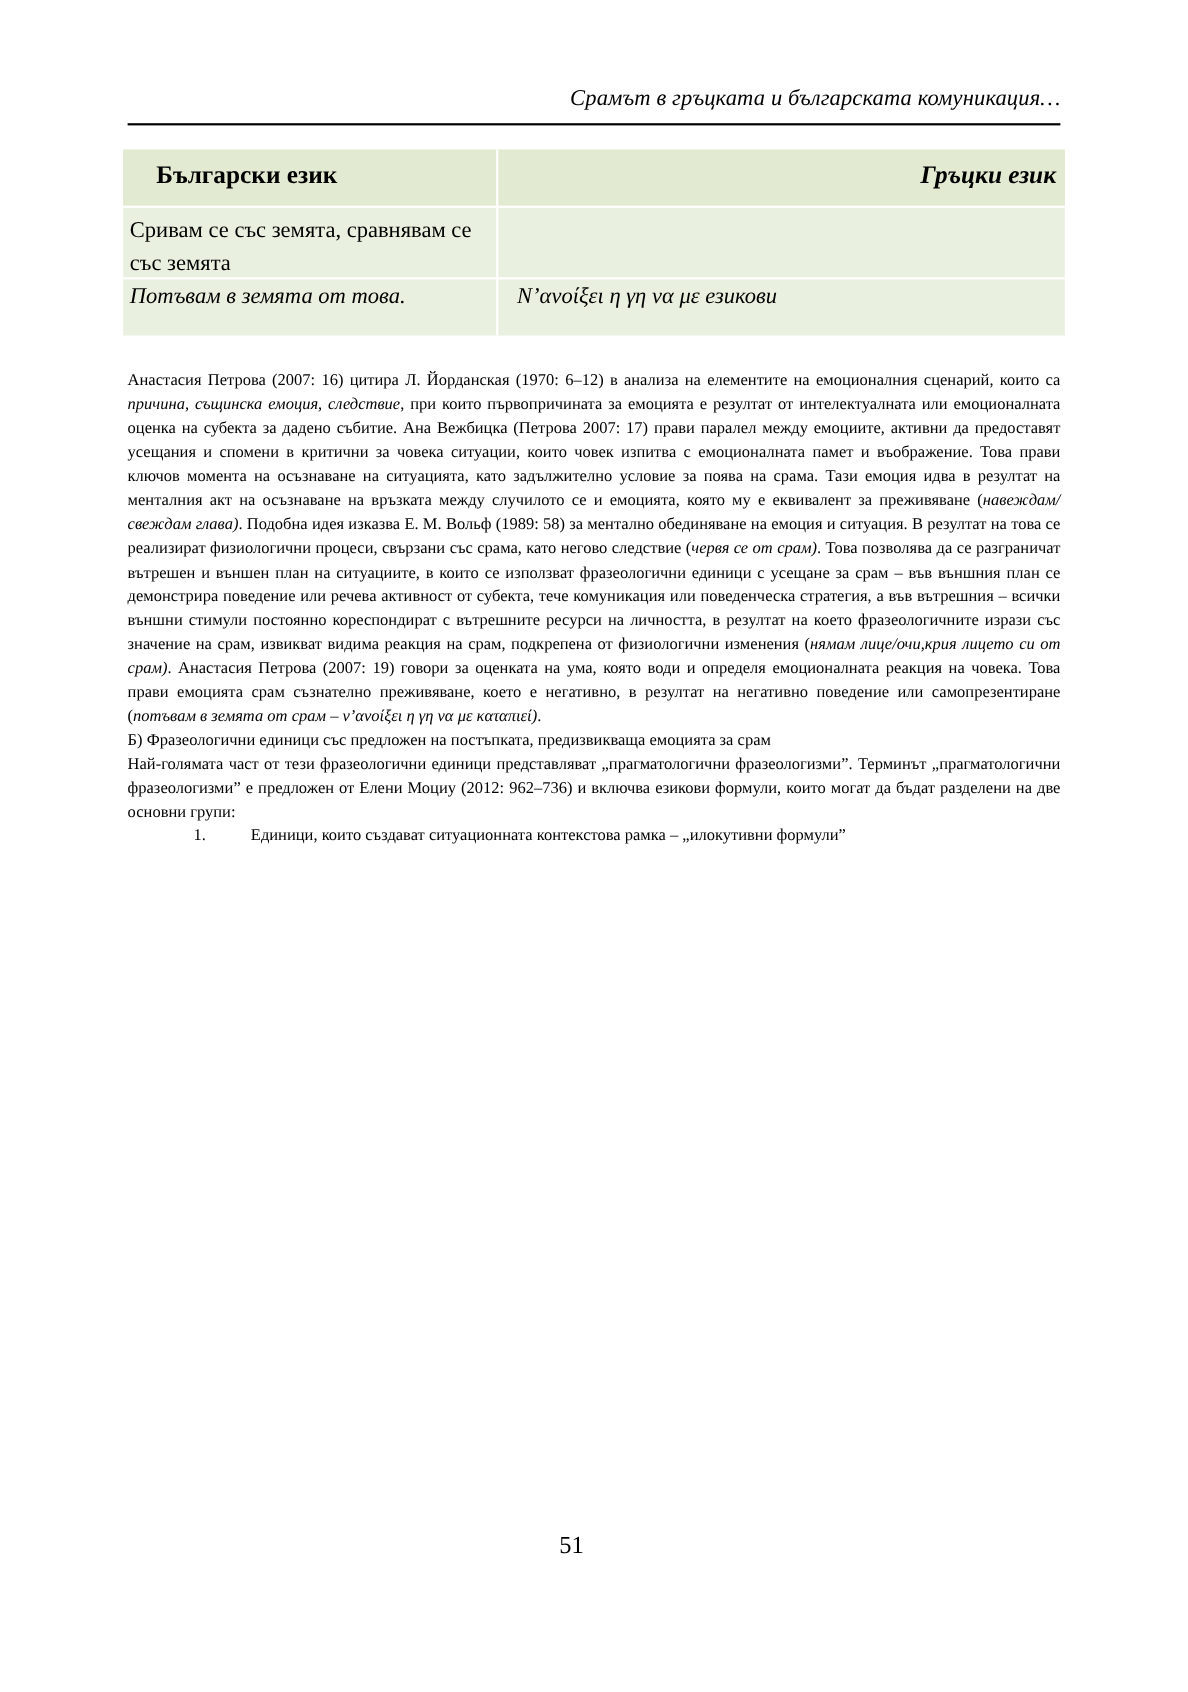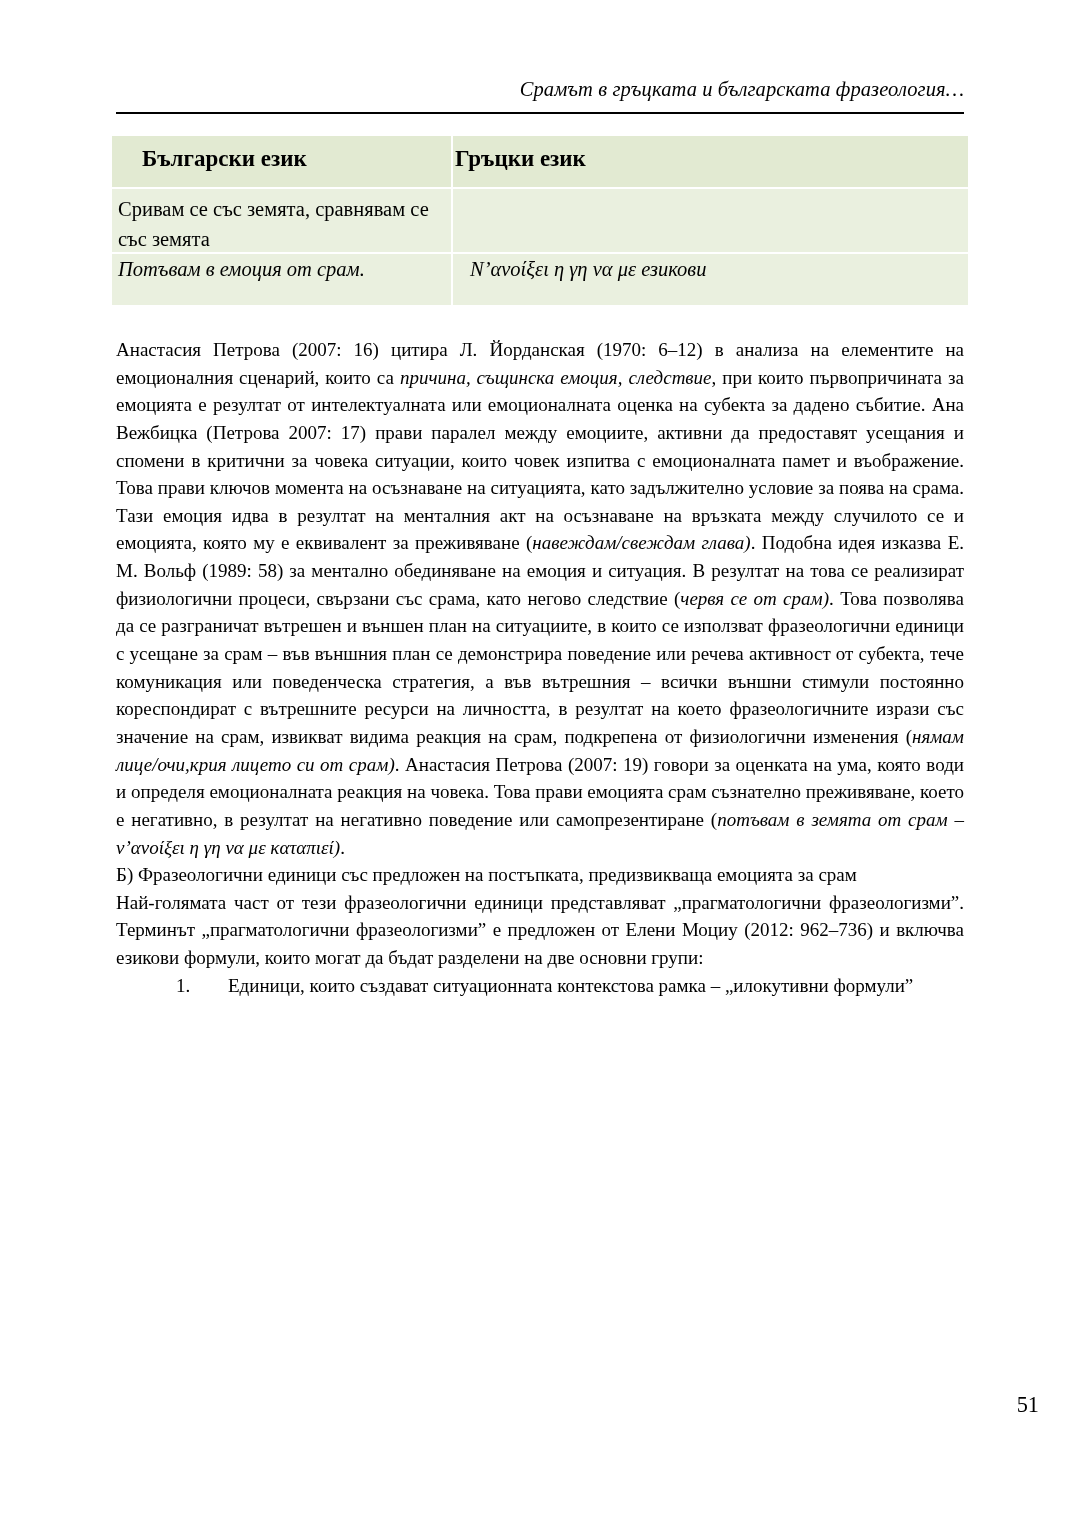--- a/index.html
+++ b/index.html
@@ -81,32 +81,32 @@
     left: 112px;
     top: 252px;
     width: 856px;
     height: 2px;
     background: #ffffff;
   }
   .tbl-text {
     position: absolute;
   }
   .th-bg-left { left: 118px; top: 146px; width: 330px; font-weight: bold; font-size: 23px; margin-left: 24px; }
-  .th-bg-right { left: 455px; top: 146px; width: 505px; font-weight: bold; font-size: 23px; text-align: left; }
+  .th-bg-right { left: 455px; top: 146px; width: 505px; font-weight: bold; font-size: 23px; text-align: right; font-style: italic; }
   .td-r1-left { left: 118px; top: 195px; width: 330px; font-size: 20.5px; line-height: 1.45; }
   .td-r2-left { left: 118px; top: 255px; width: 330px; font-style: italic; font-size: 20.5px; line-height: 1.45; }
   .td-r2-right { left: 470px; top: 255px; width: 490px; font-style: italic; font-size: 20.5px; line-height: 1.45; }
 
   
   .body-text {
     position: absolute;
     left: 116px;
     top: 336px;
     width: 848px;
-    font-size: 19px;
+    font-size: 15px;
     line-height: 1.455;
     text-align: justify;
     text-justify: inter-word;
     hyphens: manual;
   }
   .body-text p {
     margin: 0;
     text-indent: 0;
   }
   .p-indent { text-indent: 52px; }
@@ -127,43 +127,43 @@
     left: 60px;
     top: 0;
   }
 
   
   .page-number {
     position: absolute;
     left: 0;
     top: 1392px;
     width: 1039px;
-    text-align: right;
+    text-align: center;
     font-size: 22.3px;
   }
 </style>
 </head>
 <body>
 
 <div class="page">
 
-  <div class="running-head">Срамът в гръцката и българската фразеология…</div>
+  <div class="running-head">Срамът в гръцката и българската комуникация…</div>
   <div class="head-rule"></div>
 
   <div class="col-bg"></div>
   <div class="hdr-bg"></div>
   <div class="hdr-bl"></div>
   <div class="tbl-divider-v"></div>
   <div class="row-divider"></div>
 
   <div class="tbl-text th-bg-left">Български език</div>
   <div class="tbl-text th-bg-right">Гръцки език</div>
 
   <div class="tbl-text td-r1-left">Сривам се със земята, сравнявам се със земята</div>
-  <div class="tbl-text td-r2-left">Потъвам в емоция от срам.</div>
+  <div class="tbl-text td-r2-left">Потъвам в земята от това.</div>
   <div class="tbl-text td-r2-right">N’ανοίξει η γη να με езикови</div>
 
   <div class="body-text">
     <p class="p-indent"><span>Анастасия Петрова (2007: 16) цитира Л. Йорданская (1970: 6–12) в анализа на елементите на емоционалния сценарий, които са </span><span class="ital">причина, същинска емоция, следствие</span><span>, при които първопричината за емоцията е резултат от интелектуалната или емоционалната оценка на субекта за дадено събитие. Ана Вежбицка (Петрова 2007: 17) прави паралел между емоциите, активни да предоставят усещания и спомени в критични за човека ситуации, които човек изпитва с емоционалната памет и въображение. Това прави ключов момента на осъзнаване на ситуацията, като задължително условие за поява на срама. Тази емоция идва в резултат на менталния акт на осъзнаване на връзката между случилото се и емоцията, която му е еквивалент за преживяване (</span><span class="ital">навеждам/свеждам глава)</span><span>. Подобна идея изказва Е. М. Вольф (1989: 58) за ментално обединяване на емоция и ситуация. В резултат на това се реализират физиологични процеси, свързани със срама, като негово следствие (</span><span class="ital">червя се от срам)</span><span>. Това позволява да се разграничат вътрешен и външен план на ситуациите, в които се използват фразеологични единици с усещане за срам – във външния план се демонстрира поведение или речева активност от субекта, тече комуникация или поведенческа стратегия, а във вътрешния – всички външни стимули постоянно кореспондират с вътрешните ресурси на личността, в резултат на което фразеологичните изрази със значение на срам, извикват видима реакция на срам,     подкрепена от физиологични изменения (</span><span class="ital">нямам лице/очи,крия лицето си от срам)</span><span>. Анастасия Петрова (2007: 19) говори за оценката на ума, която води и определя емоционалната реакция на човека. Това прави емоцията срам съзнателно преживяване, което е негативно, в резултат на негативно поведение или самопрезентиране (</span><span class="ital">потъвам в земята от срам – ν’ανοίξει η γη να με καταπιεί)</span><span>.</span></p>
 
     <p class="p-indent">Б) Фразеологични единици със предложен на постъпката, предизвикваща емоцията за срам</p>
 
     <p class="p-indent">Най-голямата част от тези фразеологични единици представляват „прагматологични фразеологизми”. Терминът „прагматологични фразеологизми” е предложен от Елени Моциу (2012: 962–736) и включва езикови формули, които могат да бъдат разделени на две основни групи:</p>
 
     <ul class="list">

